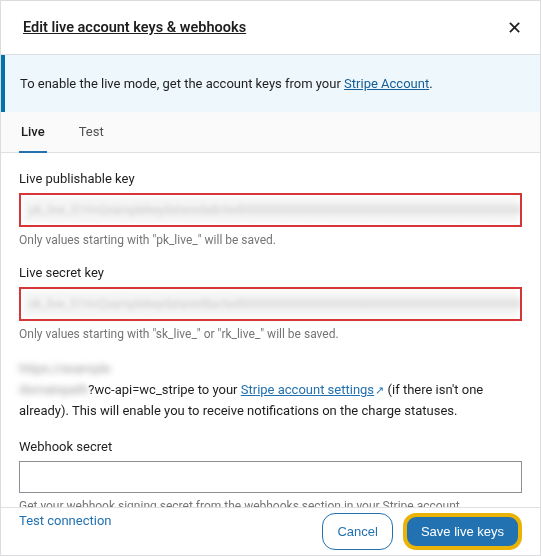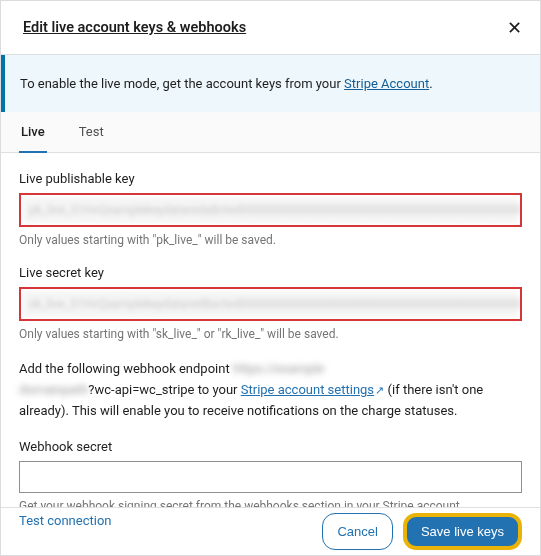--- a/index.html
+++ b/index.html
@@ -186,21 +186,21 @@
     </div>
     <div class="help">Only values starting with "pk_live_" will be saved.</div>
 
     <div class="field-label">Live secret key</div>
     <div class="redbox">
       <div class="redbox-inner">sk_live_51HvQxamplekeydatared8acted0000000000000000000000000000000000000000000C</div>
     </div>
     <div class="help">Only values starting with "sk_live_" or "rk_live_" will be saved.</div>
 
     <div class="webhook-para">
-      <span>Add the following webhook endpoint </span><span class="blur-span">https://example</span><br><span class="blur-span">domainpath</span><span>?wc-api=wc_stripe</span><span> to your </span><a href="#"><span>Stripe account settings</span><span class="ext-icon">↗</span></a><span> (if there isn't one already). This will enable you to receive notifications on the charge statuses.</span>
+      <span class="blur-span">https://example</span><br><span class="blur-span">domainpath</span><span>?wc-api=wc_stripe</span><span> to your </span><a href="#"><span>Stripe account settings</span><span class="ext-icon">↗</span></a><span> (if there isn't one already). This will enable you to receive notifications on the charge statuses.</span>
     </div>
 
     <div class="field-label">Webhook secret</div>
     <input class="plain-input" type="text" value="" style="">
     <div class="help">Get your webhook signing secret from the webhooks section in your Stripe account.</div>
 
   </div>
 
   <div class="footer">
     <div class="footer-left">

